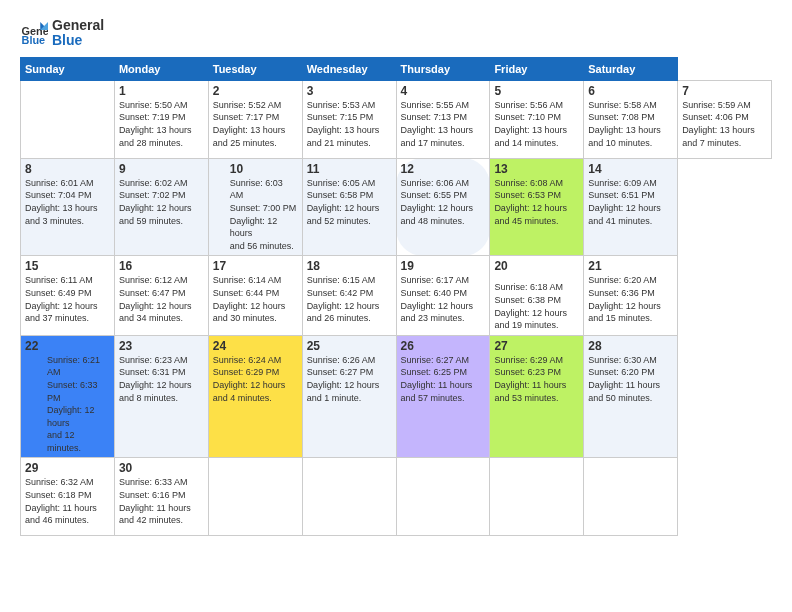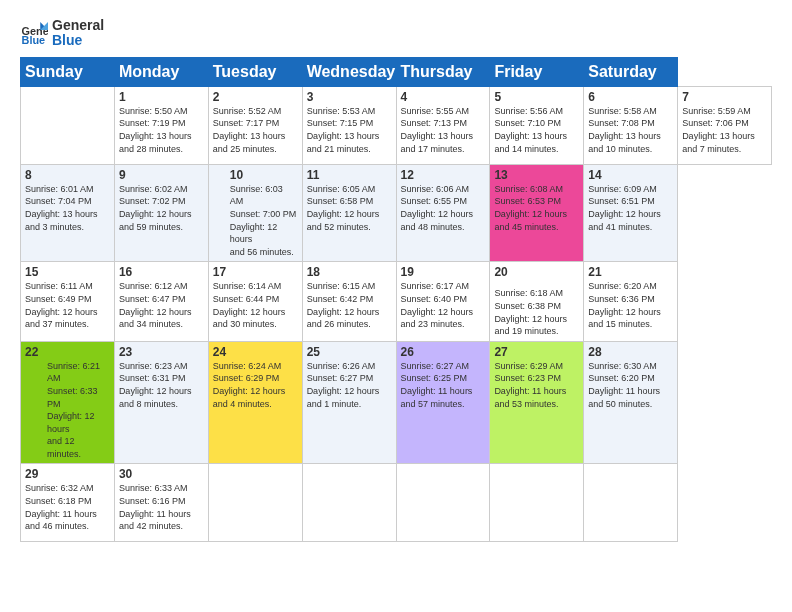--- a/index.html
+++ b/index.html
@@ -45,21 +45,21 @@
       color: #555;
     }
     .calendar {
       width: 100%;
       border-collapse: collapse;
       table-layout: fixed;
     }
     .calendar th {
       background: #1a6bbd;
       color: #fff;
-      font-size: 16px;
+      font-size: 11px;
       font-weight: bold;
       padding: 5px 4px;
       text-align: left;
       border: 1px solid #1a6bbd;
     }
     .calendar td {
       border: 1px solid #ccc;
       vertical-align: top;
       padding: 3px 4px;
       font-size: 9.5px;
@@ -161,21 +161,21 @@
           <td>
             <span class="day-num">6</span>
             <div class="day-info" style="white-space: pre-line;">Sunrise: 5:58 AM
 Sunset: 7:08 PM
 Daylight: 13 hours
 and 10 minutes.</div>
           </td>
           <td>
             <span class="day-num">7</span>
             <div class="day-info" style="white-space: pre-line;">Sunrise: 5:59 AM
-Sunset: 7:06 PM
+Sunset: 4:06 PM
 Daylight: 13 hours
 and 7 minutes.</div>
           </td>
         </tr>
         <tr>
           <td style="background: rgb(238, 243, 250);">
             <span class="day-num">8</span>
             <div class="day-info" style="white-space: pre-line;">Sunrise: 6:01 AM
 Sunset: 7:04 PM
 Daylight: 13 hours
@@ -195,28 +195,28 @@
 Daylight: 12 hours
 and 56 minutes.</div>
           </td>
           <td style="background: rgb(238, 243, 250);">
             <span class="day-num">11</span>
             <div class="day-info" style="white-space: pre-line;">Sunrise: 6:05 AM
 Sunset: 6:58 PM
 Daylight: 12 hours
 and 52 minutes.</div>
           </td>
-          <td style="background: rgb(238, 243, 250);">
+          <td style="background: rgb(238, 243, 250); border-radius: 27px;">
             <span class="day-num">12</span>
             <div class="day-info" style="white-space: pre-line;">Sunrise: 6:06 AM
 Sunset: 6:55 PM
 Daylight: 12 hours
 and 48 minutes.</div>
           </td>
-          <td style="background: #ec4899;">
+          <td style="background: #bef264;">
             <span class="day-num">13</span>
             <div class="day-info" style="white-space: pre-line;">Sunrise: 6:08 AM
 Sunset: 6:53 PM
 Daylight: 12 hours
 and 45 minutes.</div>
           </td>
           <td style="background: rgb(238, 243, 250);">
             <span class="day-num">14</span>
             <div class="day-info" style="white-space: pre-line;">Sunrise: 6:09 AM
 Sunset: 6:51 PM
@@ -269,21 +269,21 @@
           </td>
           <td>
             <span class="day-num">21</span>
             <div class="day-info" style="white-space: pre-line;">Sunrise: 6:20 AM
 Sunset: 6:36 PM
 Daylight: 12 hours
 and 15 minutes.</div>
           </td>
         </tr>
         <tr>
-          <td style="background: #84cc16;">
+          <td style="background: #3b82f6;">
             <span class="day-num">22</span>
             <div class="day-info" style="white-space: pre-line; margin-left: 22px;">Sunrise: 6:21 AM
 Sunset: 6:33 PM
 Daylight: 12 hours
 and 12 minutes.</div>
           </td>
           <td style="background: rgb(238, 243, 250);">
             <span class="day-num">23</span>
             <div class="day-info" style="white-space: pre-line;">Sunrise: 6:23 AM
 Sunset: 6:31 PM

